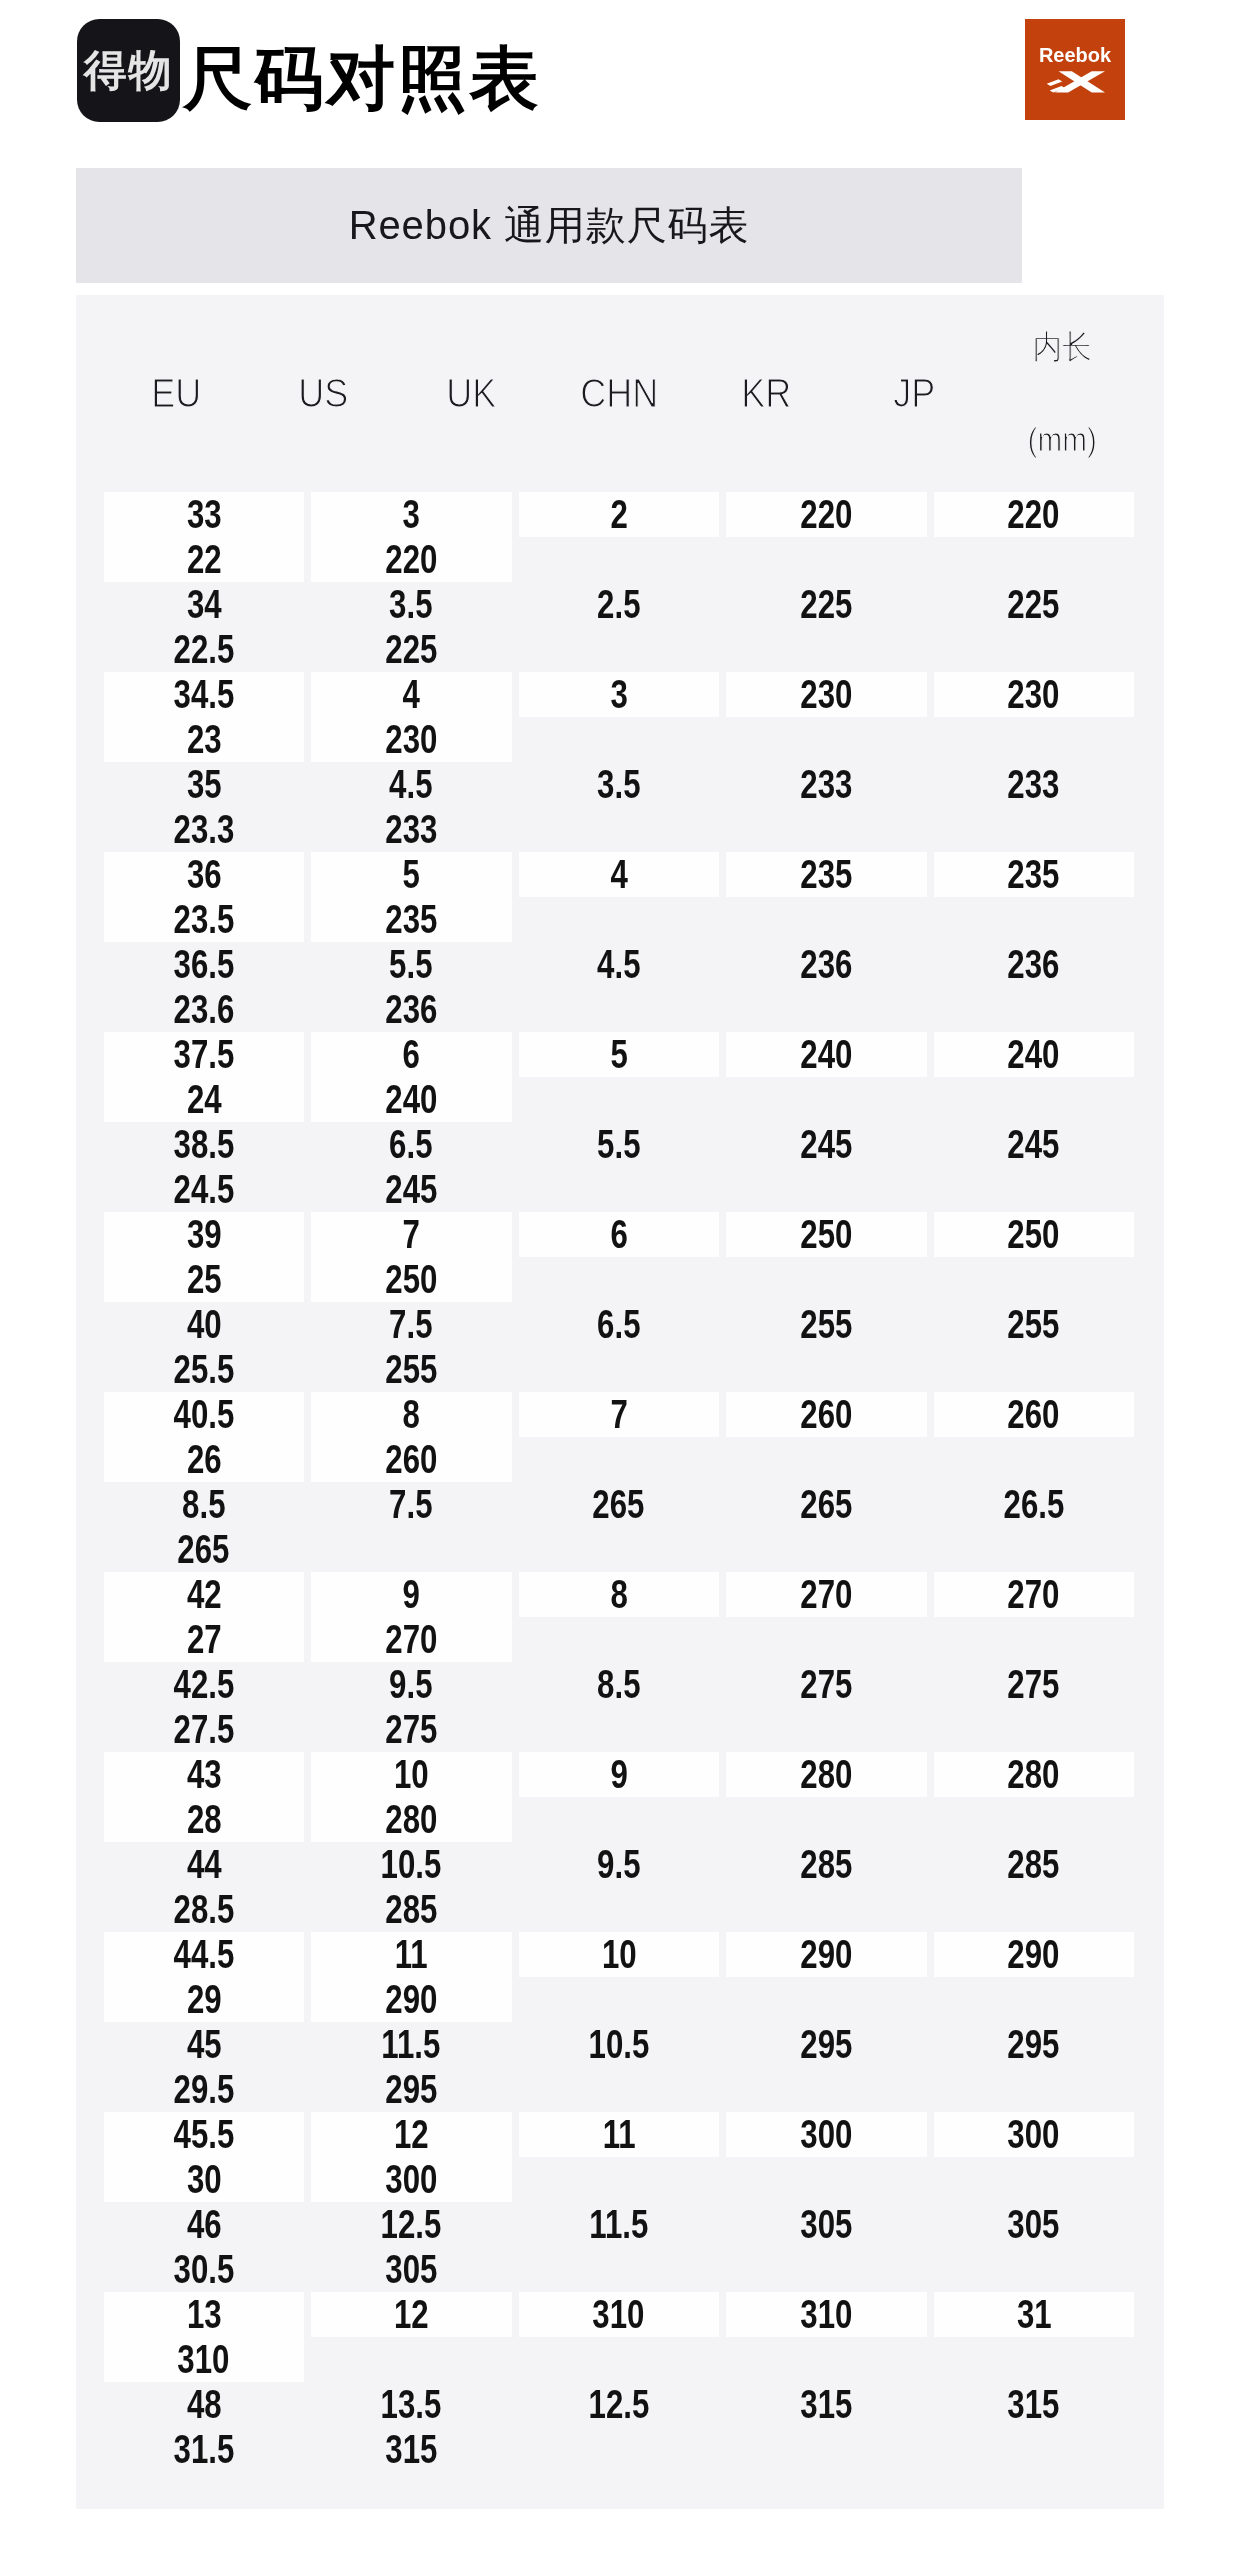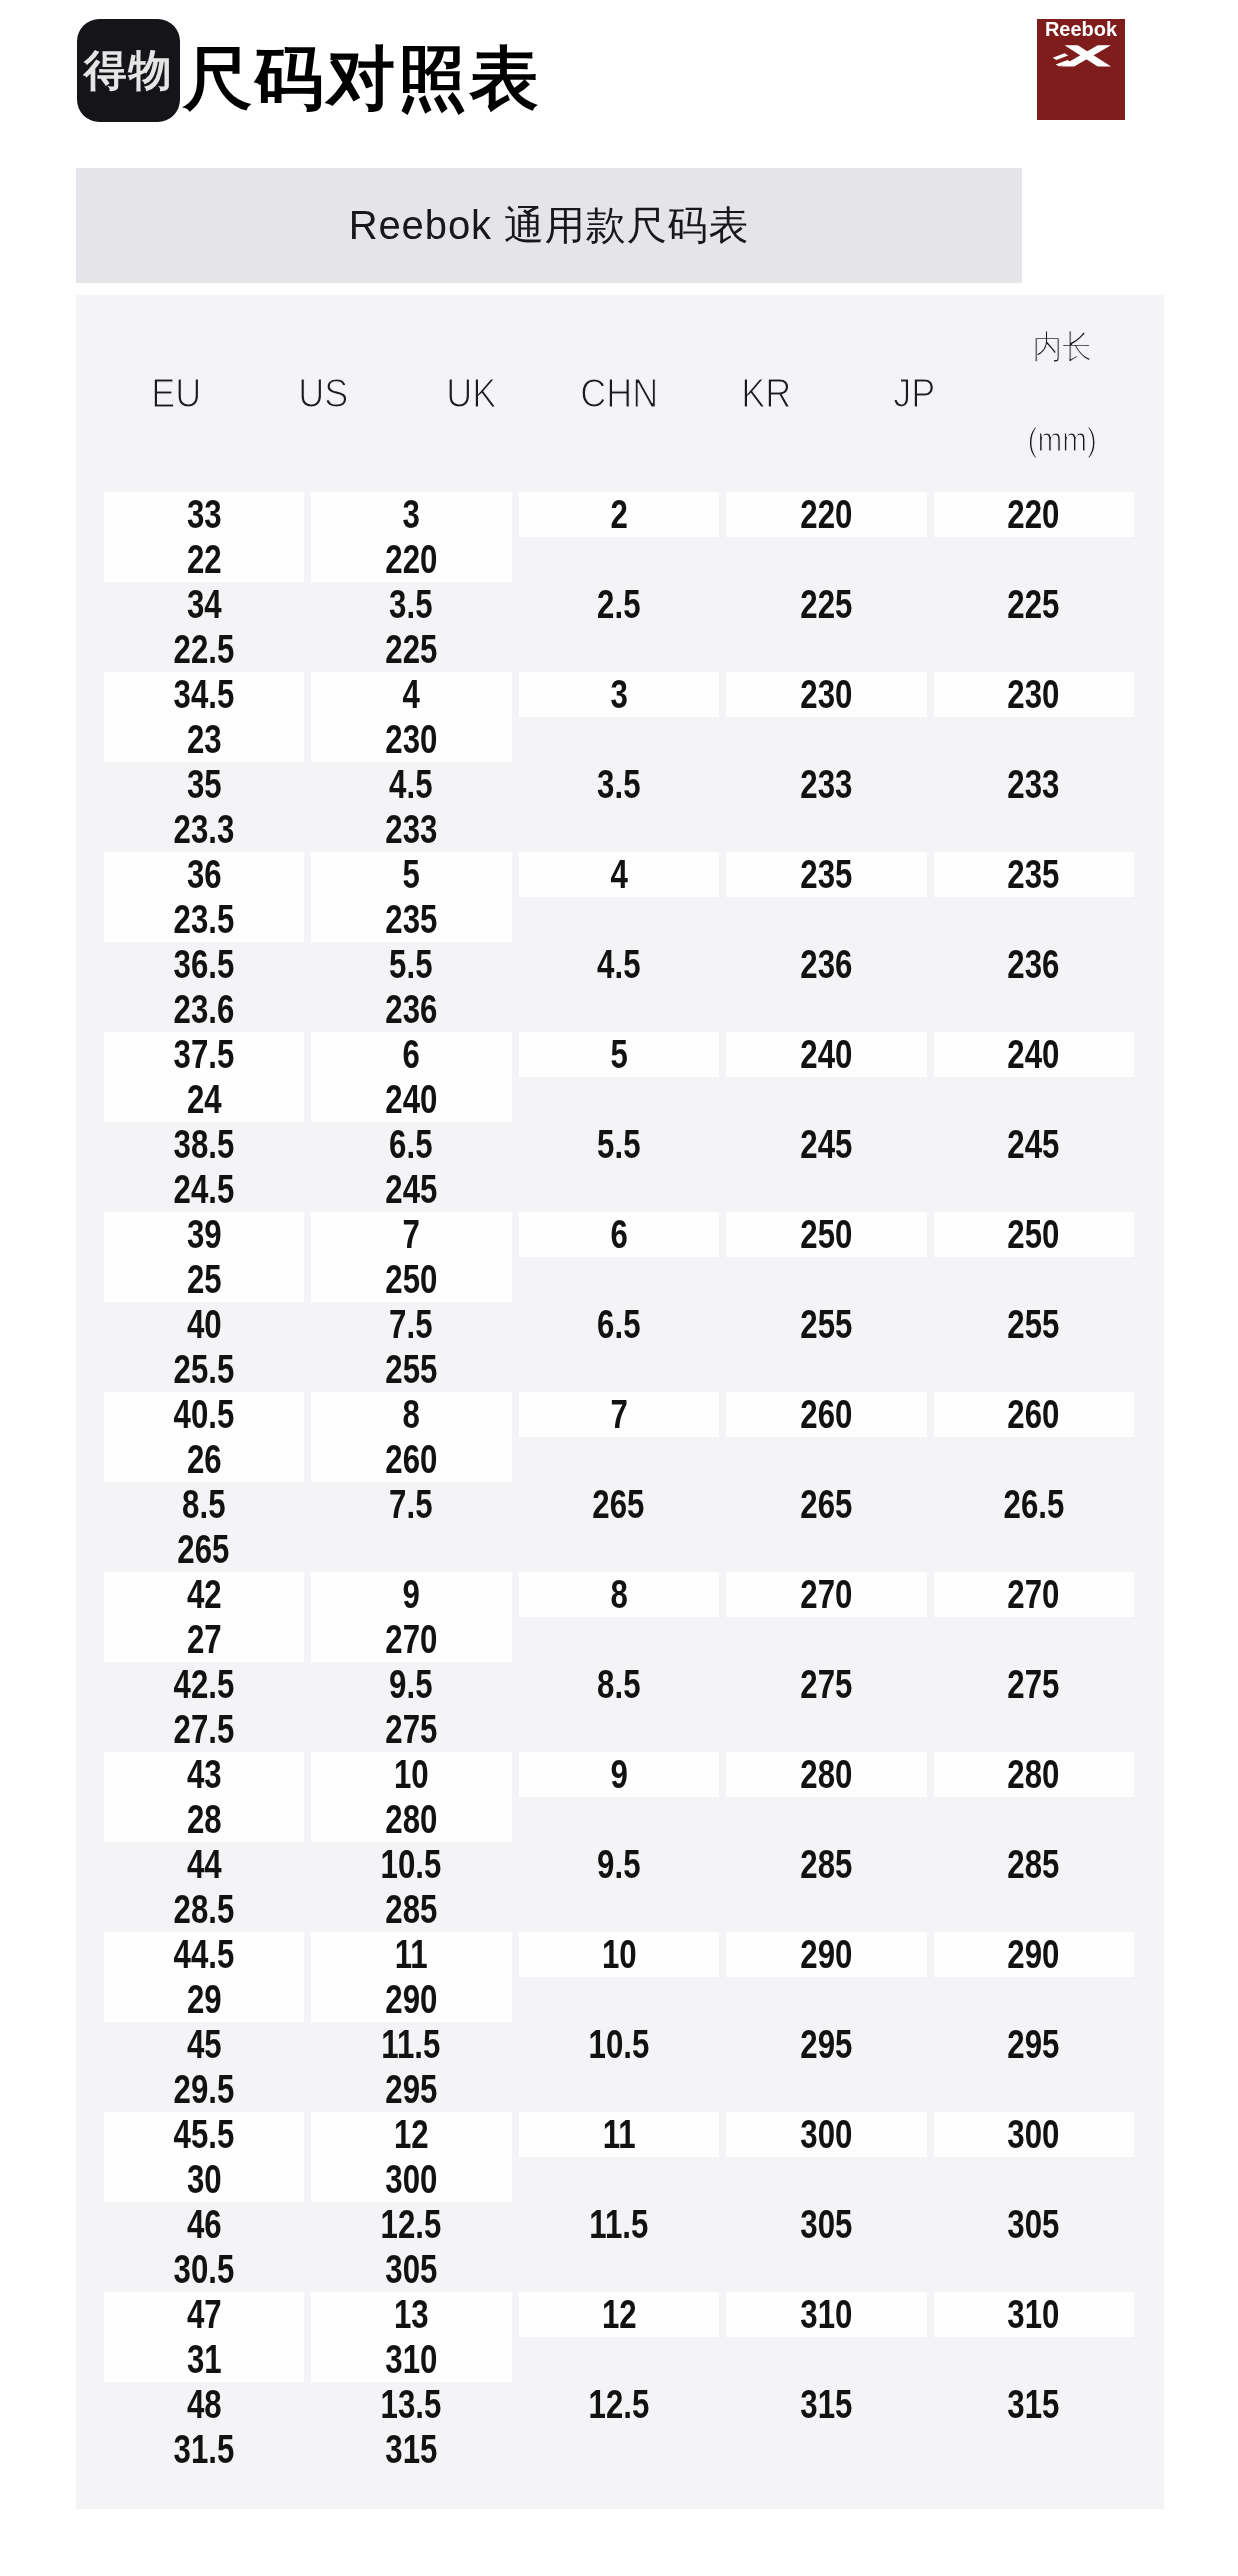--- a/index.html
+++ b/index.html
@@ -12,22 +12,22 @@
   .dewu-logo{
     width:103px;height:103px;background:#141419;border-radius:22.4px;flex:0 0 auto;
     display:flex;align-items:center;justify-content:center;
     color:#e5e5e5;font-size:43px;font-weight:700;letter-spacing:1.7px;
   }
   .page-title{
     margin-left:3px;font-size:69px;line-height:119px;font-weight:600;
     color:#000000;letter-spacing:2.6px;white-space:nowrap;
   }
   .reebok-logo{
-    margin-left:auto;width:88px;height:101px;background:#7f1d1d;flex:0 0 auto;
-    display:flex;flex-direction:column;align-items:center;gap:6px;
+    margin-left:auto;width:100px;height:101px;background:#c2410c;flex:0 0 auto;
+    display:flex;flex-direction:column;align-items:center;justify-content:center;gap:6px;
   }
   .reebok-wordmark{color:#ffffff;font-size:20px;font-weight:700;letter-spacing:0px;line-height:1;}
   .reebok-vector{width:59px;height:24px;display:block;}
   
   .sheet-title-bar{
     position:absolute;left:76px;top:168px;width:946px;height:115px;background:#e4e4e9;
     display:flex;align-items:center;justify-content:center;
   }
   .sheet-title{font-size:40px;font-weight:400;color:#18181c;letter-spacing:0.9px;}
   
@@ -543,23 +543,20 @@
         </div>
         <div class="cell">
           <span class="num">30.5</span>
         </div>
         <div class="cell">
           <span class="num">305</span>
         </div>
       </div>
       <div class="row striped">
         <div class="cell">
-          <span class="num">47</span>
-        </div>
-        <div class="cell">
           <span class="num">13</span>
         </div>
         <div class="cell">
           <span class="num">12</span>
         </div>
         <div class="cell">
           <span class="num">310</span>
         </div>
         <div class="cell">
           <span class="num">310</span>

